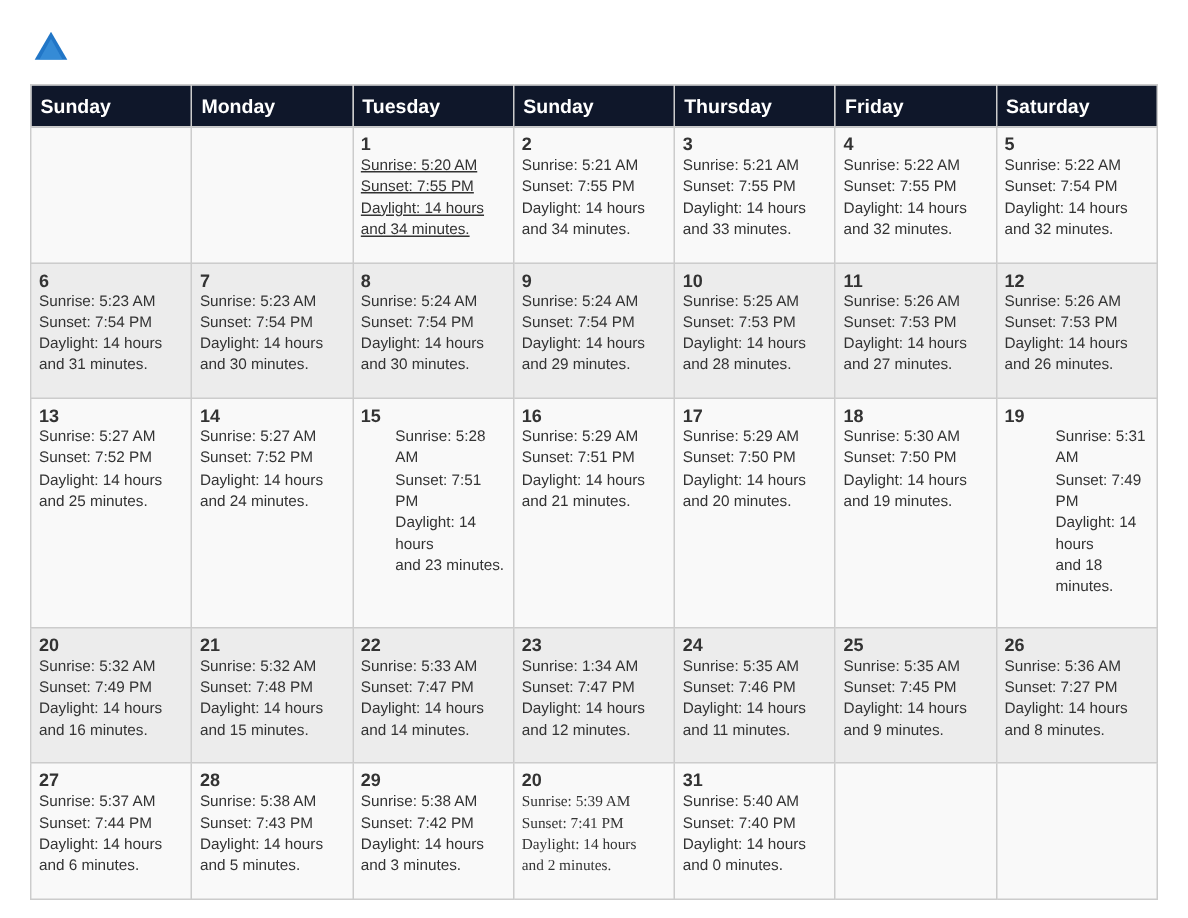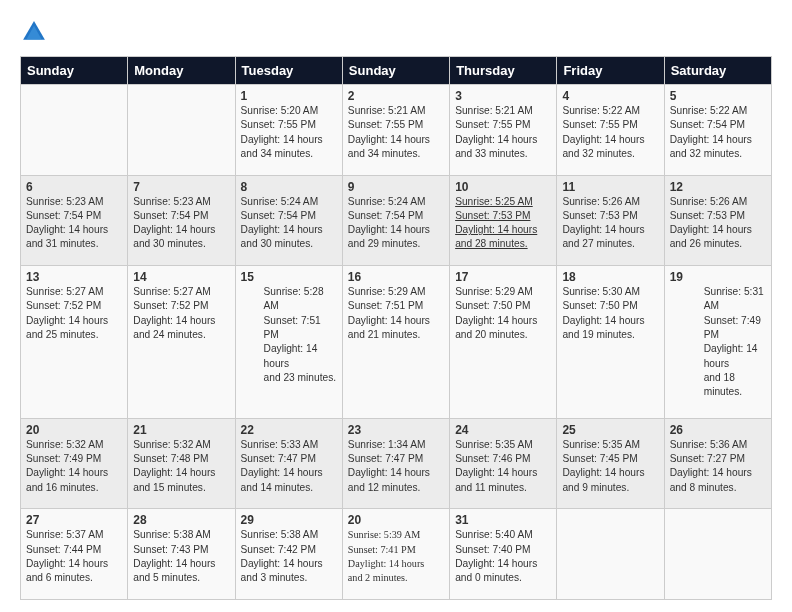--- a/index.html
+++ b/index.html
@@ -131,21 +131,21 @@
           <th>Friday</th>
           <th>Saturday</th>
         </tr>
     </thead>
     <tbody id="calendar-body">
     <tr>
           <td></td>
           <td></td>
           <td>
             <span class="day-num">1</span>
-            <div class="day-info" style="white-space: pre-line;">Sunrise: 5:20 AM
+            <div class="day-info" style="white-space: pre-line; text-decoration: underline;">Sunrise: 5:20 AM
 Sunset: 7:55 PM
 Daylight: 14 hours
 and 34 minutes.</div>
           </td>
           <td>
             <span class="day-num">2</span>
             <div class="day-info" style="white-space: pre-line;">Sunrise: 5:21 AM
 Sunset: 7:55 PM
 Daylight: 14 hours
 and 34 minutes.</div>
@@ -196,21 +196,21 @@
           </td>
           <td>
             <span class="day-num">9</span>
             <div class="day-info" style="white-space: pre-line;">Sunrise: 5:24 AM
 Sunset: 7:54 PM
 Daylight: 14 hours
 and 29 minutes.</div>
           </td>
           <td>
             <span class="day-num">10</span>
-            <div class="day-info" style="white-space: pre-line; text-decoration: underline;">Sunrise: 5:25 AM
+            <div class="day-info" style="white-space: pre-line;">Sunrise: 5:25 AM
 Sunset: 7:53 PM
 Daylight: 14 hours
 and 28 minutes.</div>
           </td>
           <td>
             <span class="day-num">11</span>
             <div class="day-info" style="white-space: pre-line;">Sunrise: 5:26 AM
 Sunset: 7:53 PM
 Daylight: 14 hours
 and 27 minutes.</div>

